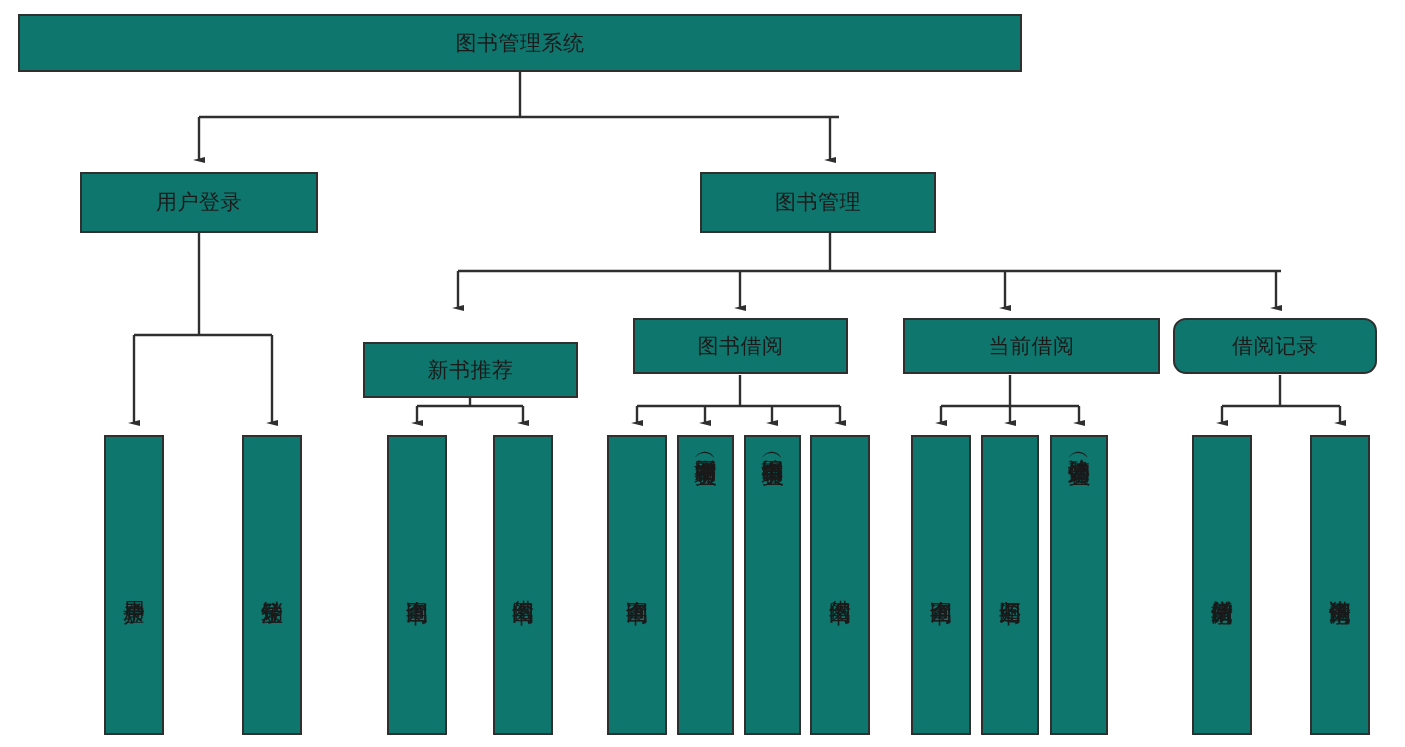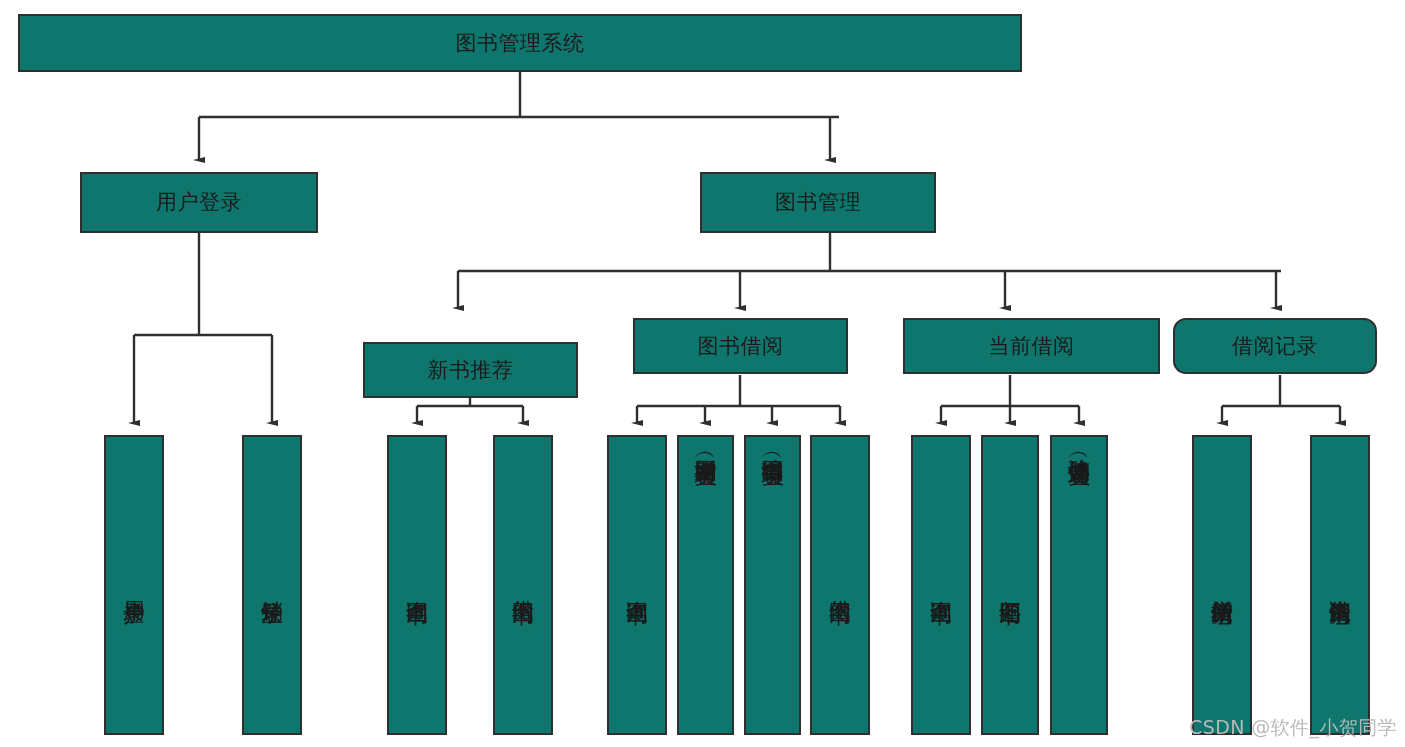--- a/index.html
+++ b/index.html
@@ -187,14 +187,13 @@
     <span class="box-label">确认归还（管理员）</span>
   </div>
 
   <div class="box leaf centered" style="left:1192px; top:435px; width:60px; height:300px;">
     <span class="box-label">新增借阅记录</span>
   </div>
   <div class="box leaf centered" style="left:1310px; top:435px; width:60px; height:300px;">
     <span class="box-label">查询借阅记录</span>
   </div>
 
-  <div class="watermark">CSDN @软件_小贺同学</div>
 </div>
 
 </body></html>

